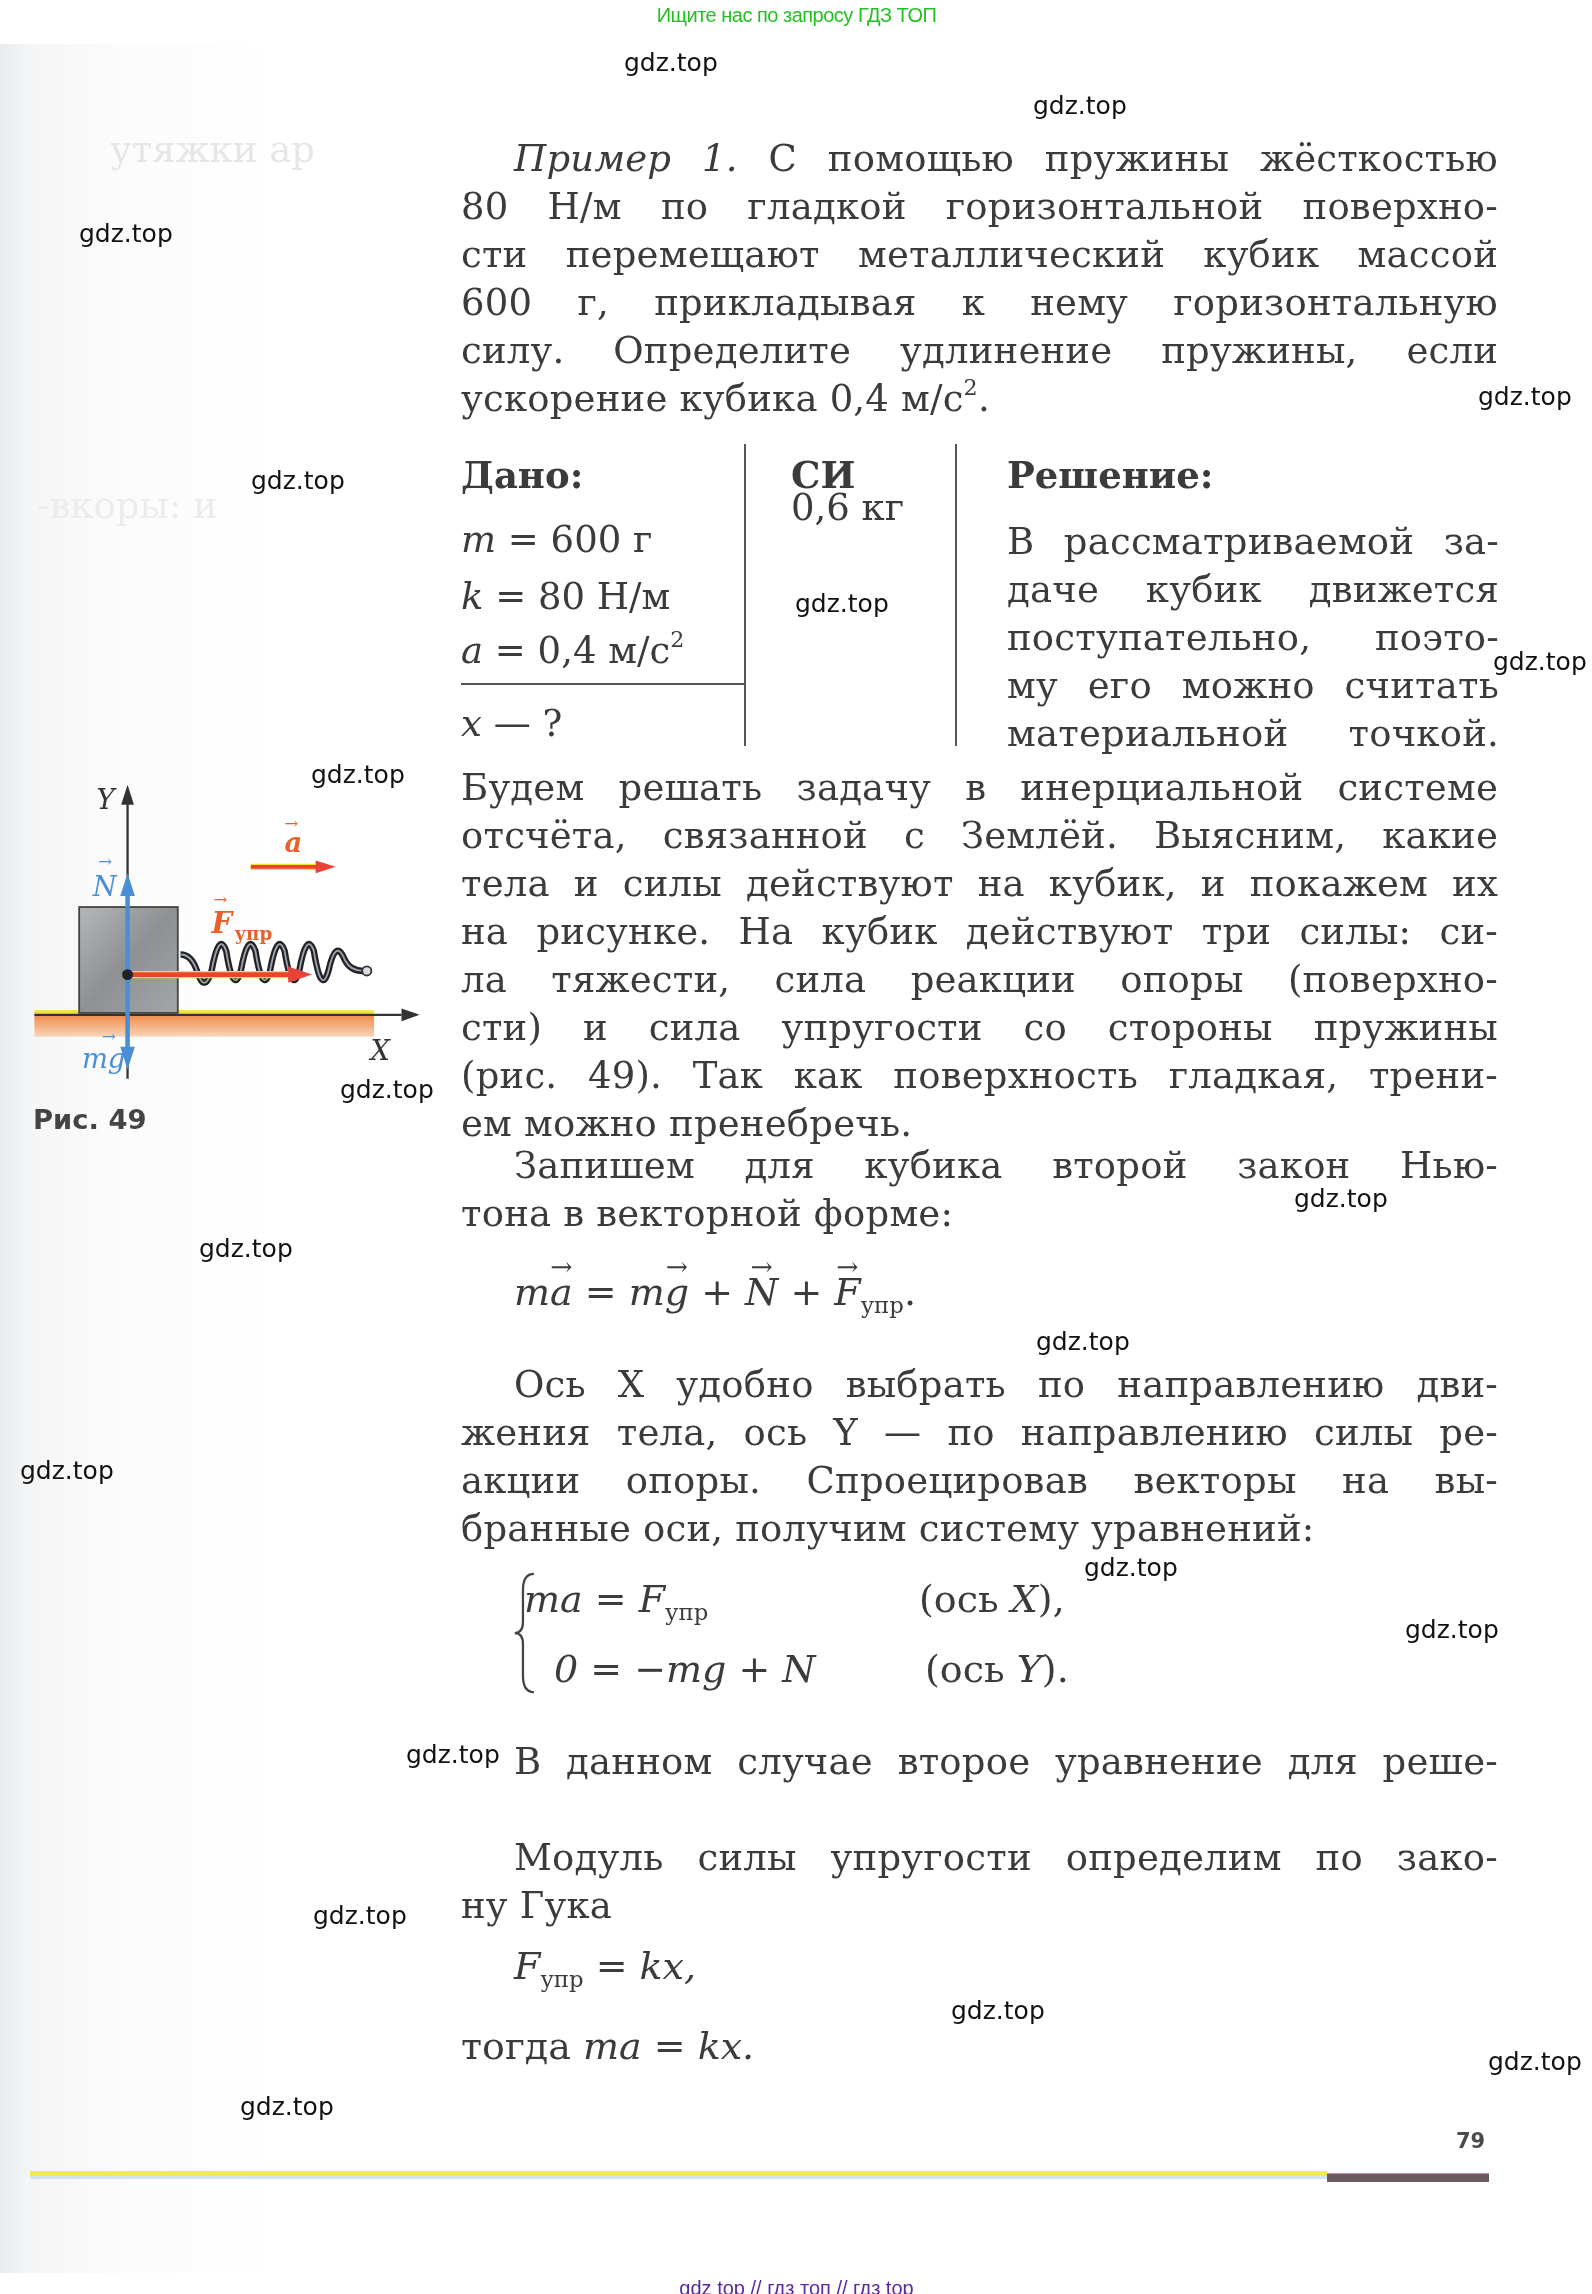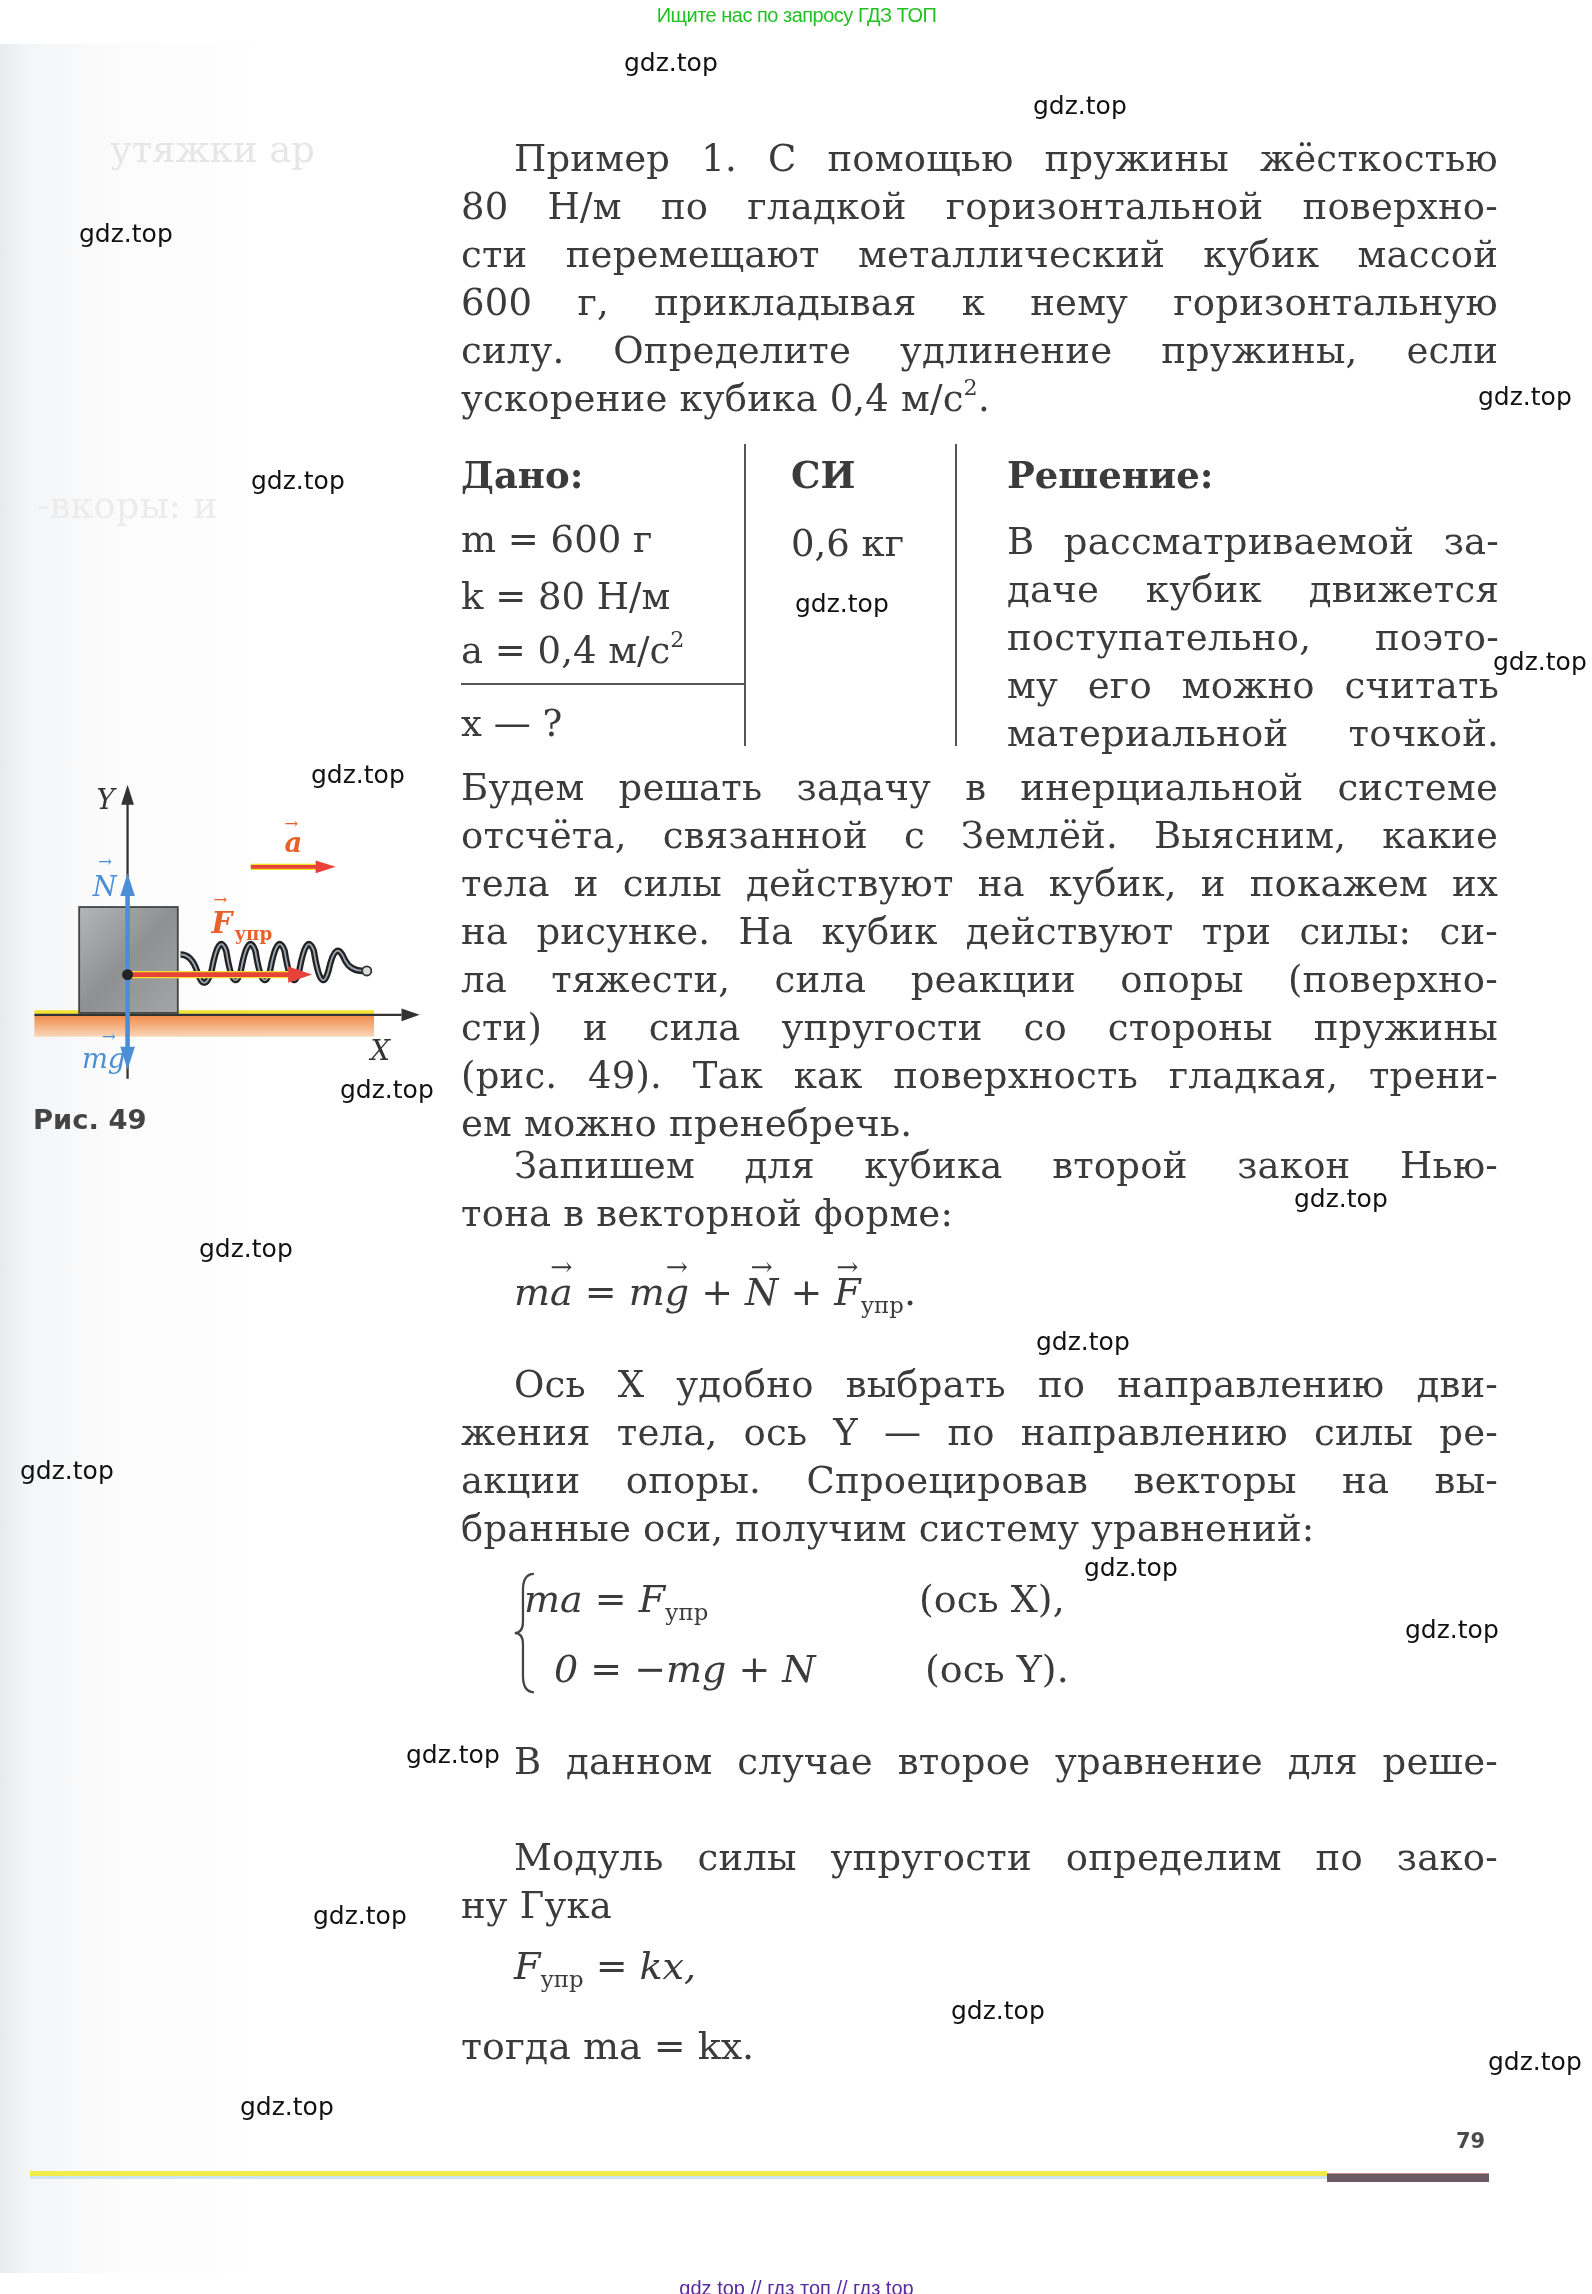--- a/index.html
+++ b/index.html
@@ -29,21 +29,21 @@
   .txt {
     position:absolute; left:461px; width:1037px;
     font-size:37px; line-height:48px; color:#3b3b3b;
     text-align:justify; text-align-last:justify;
     font-family:"DejaVu Serif","Liberation Serif",serif;
     letter-spacing:0.2px;
   }
   .txt .ln { display:block; height:48px; white-space:nowrap; text-align-last:justify; }
   .txt .ln.last { text-align-last:left; }
   .indent { padding-left:53px; }
-  .it { }
+  .it { font-style:italic; }
   sup { font-size:0.6em; vertical-align:0.7em; line-height:0; }
   sub { font-size:0.6em; vertical-align:-0.35em; line-height:0; font-style:normal; }
 
   
   .tbl-line { position:absolute; background:#555; }
   .cell { position:absolute; font-size:37px; line-height:48px; color:#3b3b3b; white-space:nowrap; }
   .hdr { font-weight:bold; }
 
   
   .formula { position:absolute; font-size:38px; color:#3b3b3b; font-style:italic; white-space:nowrap;
@@ -101,21 +101,21 @@
 
   <div class="cell hdr" style="left:461px;top:451px;">Дано:</div>
   <div class="cell hdr" style="left:791px;top:451px;">СИ</div>
   <div class="cell hdr" style="left:1007px;top:451px;">Решение:</div>
 
   <div class="cell" style="left:461px;top:516px;"><span class="it">m</span><span> = 600 г</span></div>
   <div class="cell" style="left:461px;top:573px;"><span class="it">k</span><span> = 80 Н/м</span></div>
   <div class="cell" style="left:461px;top:627px;"><span class="it">a</span><span> = 0,4 м/с</span><sup>2</sup></div>
   <div class="cell" style="left:461px;top:700px;"><span class="it">x</span><span> — ?</span></div>
 
-  <div class="cell" style="left:791px;top:520px;">0,6 кг</div>
+  <div class="cell" style="left:791px;top:484px;">0,6 кг</div>
 
   <div class="txt" style="left:1007px;width:492px;top:518px;">
     <span class="ln">В рассматриваемой за-</span>
     <span class="ln">даче кубик движется</span>
     <span class="ln">поступательно, поэто-</span>
     <span class="ln">му его можно считать</span>
     <span class="ln">материальной точкой.</span>
   </div>
 </div>
 

